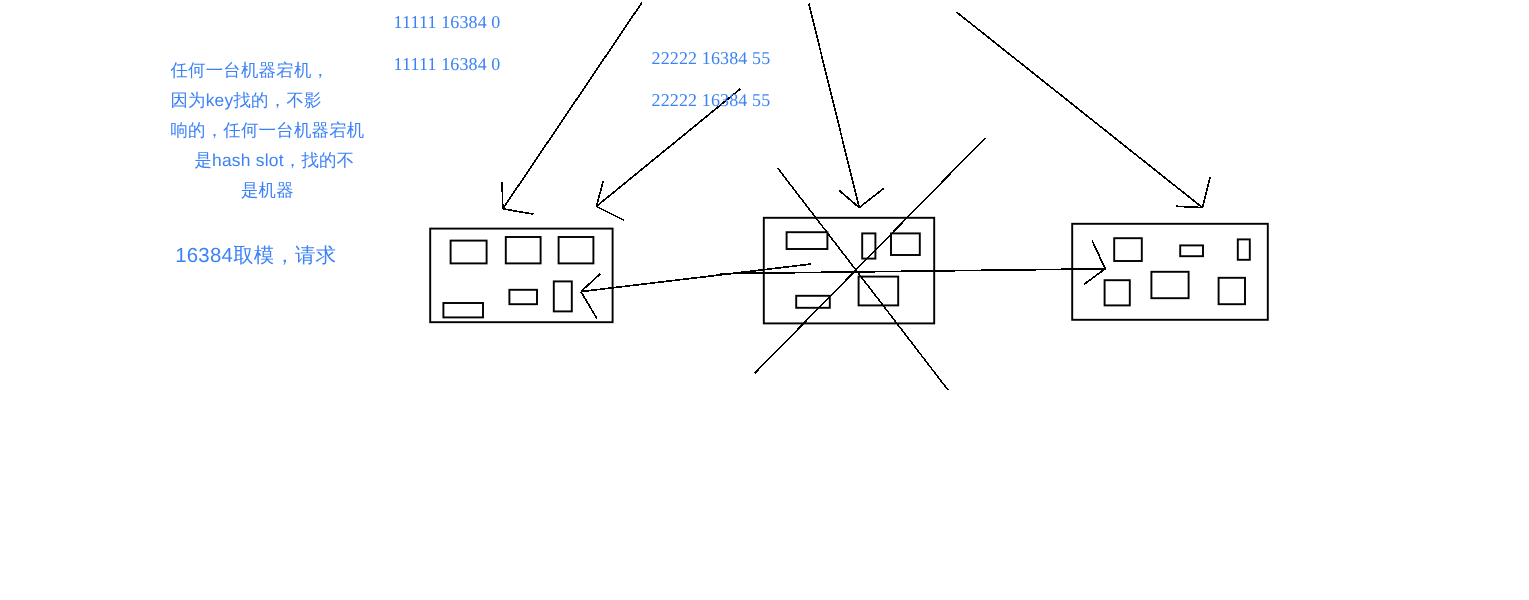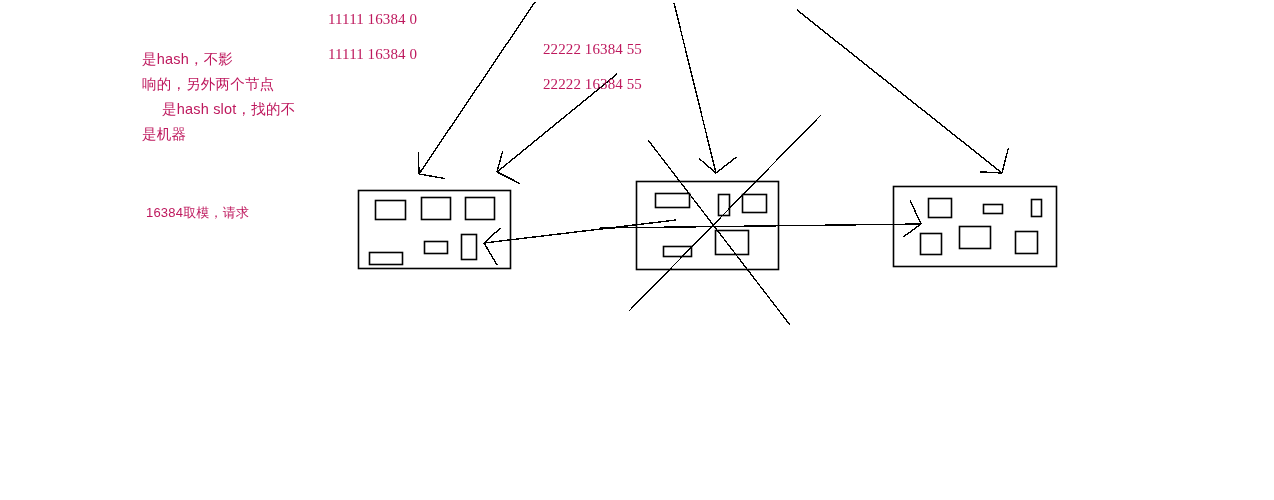--- a/index.html
+++ b/index.html
@@ -26,29 +26,29 @@
   #sketch-layer {
     position: absolute;
     left: 0;
     top: 0;
     width: 1274px;
     height: 500px;
   }
   .text-block {
     position: absolute;
     white-space: pre;
-    color: #be185d;
+    color: #3b82f6;
   }
   .note-paragraph {
     font-size: 14.5px;
     line-height: 25px;
     letter-spacing: 0.2px;
   }
   .note-line {
-    font-size: 13px;
+    font-size: 17px;
     line-height: 25px;
     letter-spacing: 0.2px;
   }
   .slot-label {
     font-family: "Liberation Serif", "DejaVu Serif", serif;
     font-size: 15px;
     line-height: 24px;
     letter-spacing: 0.1px;
   }
   .label-group {
@@ -121,24 +121,25 @@
           <line x1="921" y1="224" x2="910.0844498338554" y2="200.40231442343594" stroke="#000000" stroke-width="1.4" stroke-linecap="butt" shape-rendering="crispEdges"></line>
         </g>
       </g>
     <g id="g-cross">
         <line x1="648" y1="140" x2="790" y2="325" stroke="#000000" stroke-width="1.3" stroke-linecap="butt" shape-rendering="crispEdges"></line>
         <line x1="629" y1="311" x2="821" y2="115" stroke="#000000" stroke-width="1.3" stroke-linecap="butt" shape-rendering="crispEdges"></line>
       </g>
   </svg>
 
   <div class="label-group" style="left:142px; top:47px;">
-    <div class="text-block note-paragraph" style="position:relative; left:0; top:0;">是hash，不影</div>
-    <div class="text-block note-paragraph" style="position:relative; left:0; top:0;">响的，另外两个节点</div>
+    <div class="text-block note-paragraph" style="position:relative; left:0; top:0;">任何一台机器宕机，</div>
+    <div class="text-block note-paragraph" style="position:relative; left:0; top:0;">因为key找的，不影</div>
+    <div class="text-block note-paragraph" style="position:relative; left:0; top:0;">响的，任何一台机器宕机</div>
     <div class="text-block note-paragraph" style="position:relative; left:0; top:0;margin-left:20px;">是hash slot，找的不</div>
-    <div class="text-block note-paragraph" style="position:relative; left:0; top:0;">是机器</div>
+    <div class="text-block note-paragraph" style="position:relative; left:0; top:0;text-align:center;">是机器</div>
   </div>
 
   <div class="text-block note-line" style="left:146px; top:200px;">16384取模，请求</div>
 
   <div class="label-group" style="left:328px; top:7px;">
     <div class="text-block slot-label" style="position:relative;">11111 16384 0</div>
     <div class="text-block slot-label" style="position:relative; top:11px;">11111 16384 0</div>
   </div>
 
   <div class="label-group" style="left:543px; top:37px;">

